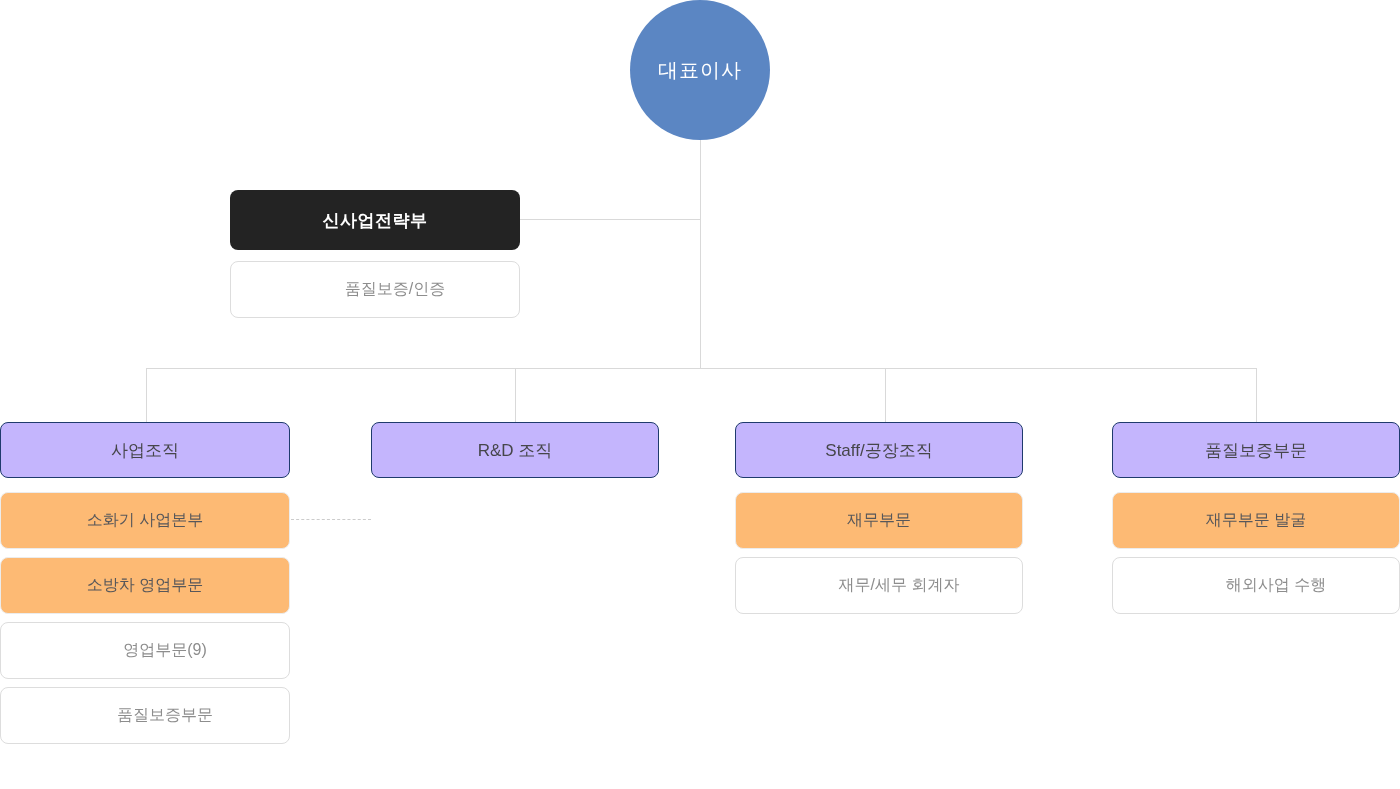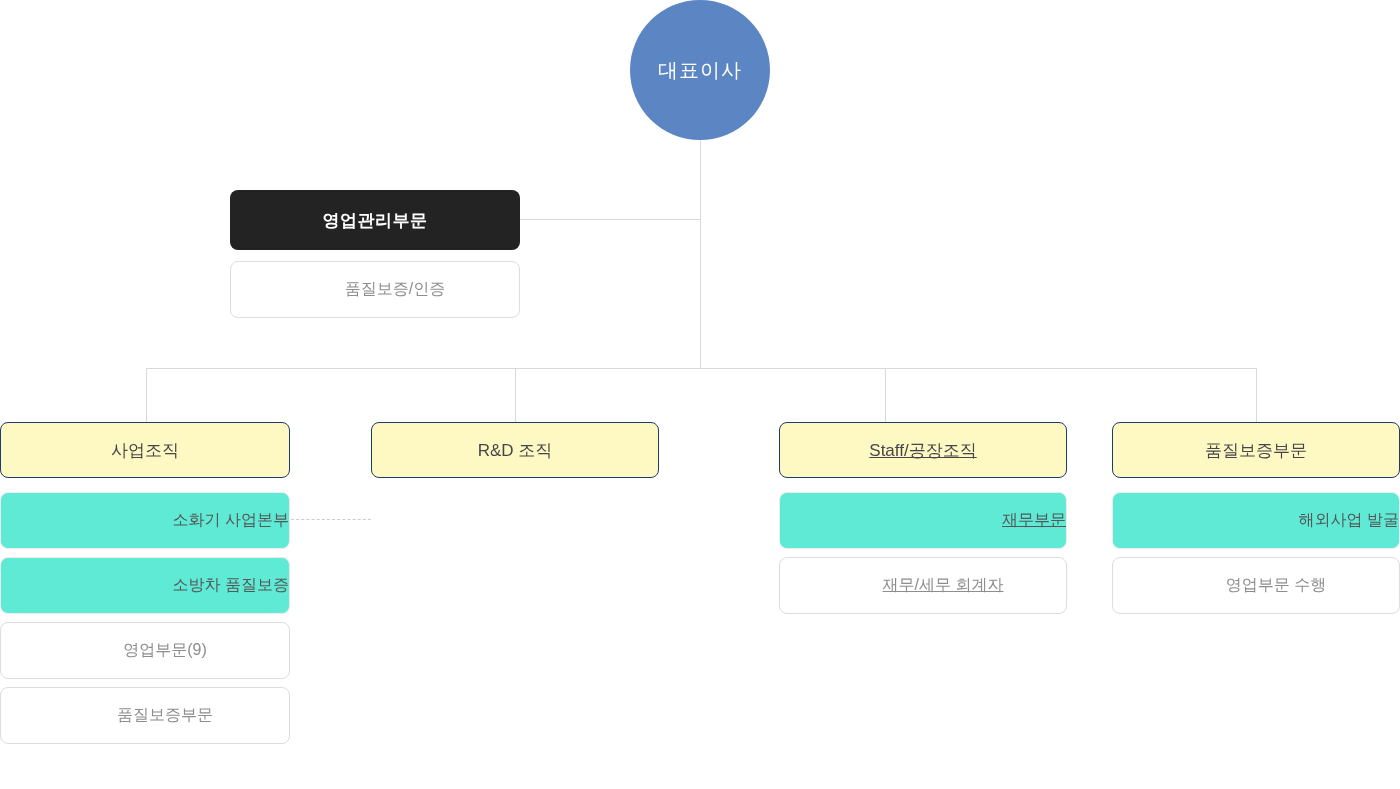--- a/index.html
+++ b/index.html
@@ -59,49 +59,48 @@
     font-weight: bold;
     letter-spacing: 0.5px;
   }
 
   .quality-sub {
     left: 230px; top: 261px; width: 290px; height: 57px;
   }
 
   .col-header {
     top: 422px; height: 56px;
-    background: #fef9c3;
+    background: #c4b5fd;
     border: 1px solid #1f3b6d;
     color: #46464a;
     font-size: 17px;
     font-weight: 500;
   }
 
   .item-gray {
-    background: #5eead4;
+    background: #fdba74;
     border: 1px solid #ececec;
     color: #57575a;
     font-size: 16px;
-    justify-content: flex-end;
   }
 
   .item-white {
     background: #ffffff;
     border: 1px solid #dddddd;
     color: #8d8d8d;
     font-size: 16px;
     padding-left: 40px;
   }
 
   .sub { height: 57px; }
 
   
   .c1 { left: 0;      width: 290px; }
   .c2 { left: 371px;  width: 288px; }
-  .c3 { left: 779px;  width: 288px; text-decoration: underline; }
+  .c3 { left: 735px;  width: 288px; }
   .c4 { left: 1112px; width: 288px; }
 
   .r1 { top: 492px; }
   .r2 { top: 557px; }
   .r3 { top: 622px; }
   .r4 { top: 687px; }
 </style>
 </head>
 <body>
 
@@ -114,34 +113,34 @@
   <div class="line drop drop-2"></div>
   <div class="line drop drop-3"></div>
   <div class="line drop drop-4"></div>
   <div class="line-dashed"></div>
 
   <div class="node ceo-circle">
     <span>대표이사</span>
   </div>
 
   <div class="node dark-box">
-    <span>영업관리부문</span>
+    <span>신사업전략부</span>
   </div>
   <div class="node quality-sub item-white">
     <span>품질보증/인증</span>
   </div>
 
   <div class="node col-header c1">
     <span>사업조직</span>
   </div>
   <div class="node sub c1 r1 item-gray">
     <span>소화기 사업본부</span>
   </div>
   <div class="node sub c1 r2 item-gray">
-    <span>소방차 품질보증</span>
+    <span>소방차 영업부문</span>
   </div>
   <div class="node sub c1 r3 item-white">
     <span>영업부문(9)</span>
   </div>
   <div class="node sub c1 r4 item-white">
     <span>품질보증부문</span>
   </div>
 
   <div class="node col-header c2">
     <span>R&amp;D 조직</span>
@@ -154,19 +153,19 @@
     <span>재무부문</span>
   </div>
   <div class="node sub c3 r2 item-white">
     <span>재무/세무 회계자</span>
   </div>
 
   <div class="node col-header c4">
     <span>품질보증부문</span>
   </div>
   <div class="node sub c4 r1 item-gray">
-    <span>해외사업 발굴</span>
+    <span>재무부문 발굴</span>
   </div>
   <div class="node sub c4 r2 item-white">
-    <span>영업부문 수행</span>
+    <span>해외사업 수행</span>
   </div>
 
 </div>
 
 </body></html>

